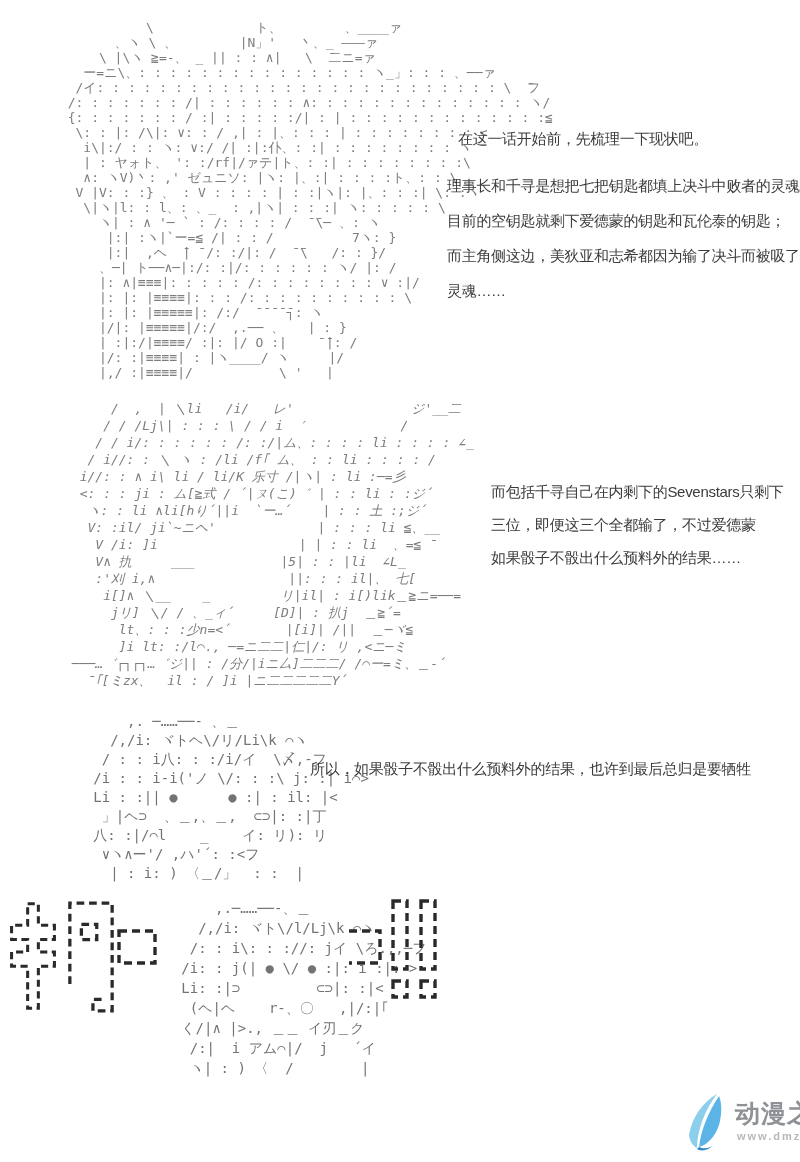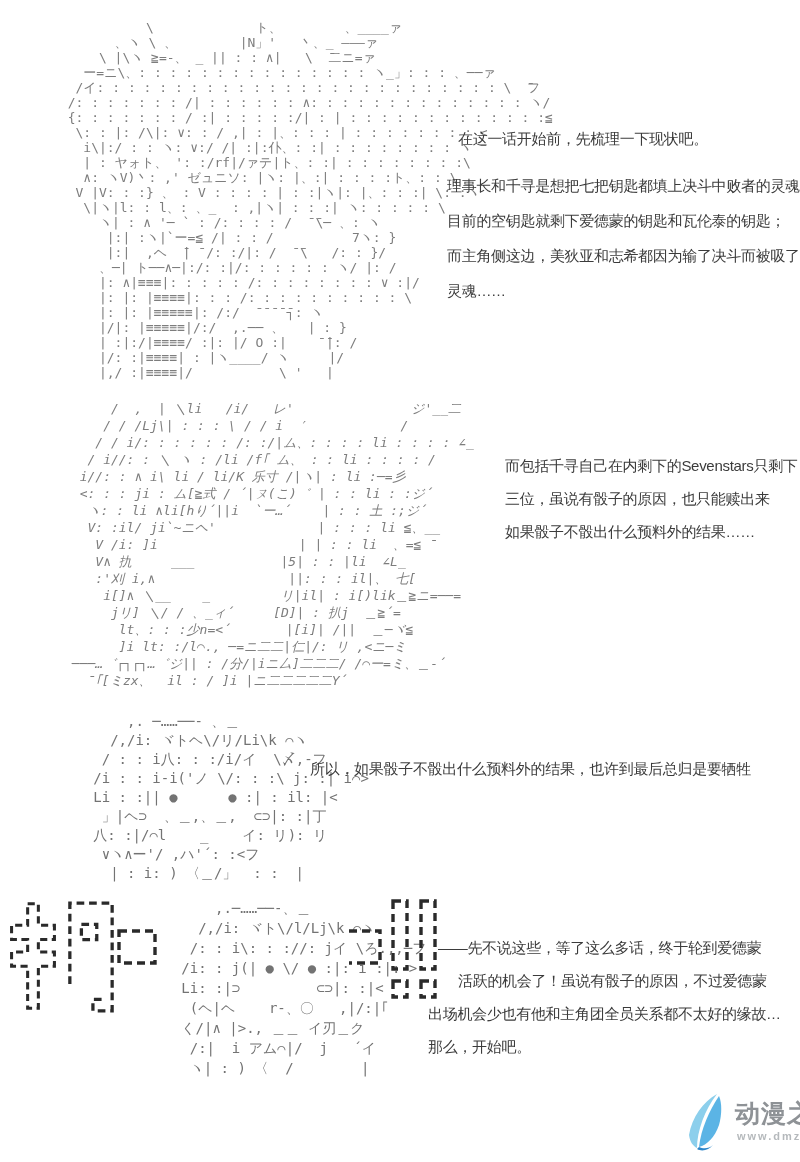--- a/index.html
+++ b/index.html
@@ -14,21 +14,21 @@
     white-space:pre;
   }
   #aa1{left:36px;top:4px;font-size:13px;line-height:15px;}
   #aa2{left:48px;top:384px;font-size:13px;line-height:17px;font-style:italic;}
   #aa3{left:52px;top:696px;font-size:14px;line-height:19px;color:#737373;}
   #aa4{left:140px;top:882px;font-size:14px;line-height:20px;color:#737373;}
   
   .para{position:absolute;color:#3b3b3b;font-size:15px;letter-spacing:-0.3px;}
   .para .ln{white-space:nowrap;}
   #p1{left:447px;top:130px;}  #p1 .ln{height:35px;}
-  #p2{left:491px;top:457px;margin-left:14px;}  #p2 .ln{height:33px;}
+  #p2{left:491px;top:483px;}  #p2 .ln{height:33px;}
   #p3{left:310px;top:760px;text-align:right;}  #p3 .ln{height:32px;}
   #p4{left:428px;top:939px;}  #p4 .ln{height:33px;}
   .ind11{padding-left:11px;}
   .ind10{padding-left:10px;}
   .ind30{padding-left:30px;}
   .gap12{margin-bottom:12px;}
   
   .shout-svg{position:absolute;}
   .dash{fill:none;stroke:#2a2a2a;stroke-width:3.4;stroke-dasharray:8 5;}
   
@@ -90,21 +90,21 @@
     :'刈 i,∧                 ||: : : il|、 七[
      i[]∧ ＼__    _         リ|il| : i[)lik＿≧ニ=──=
       jリ] ＼/ / 、_ィ´     [D]| : 扒j  ＿≧´=
        lt、: : :少n=&lt;´       |[i]| /||  ＿─ヾ≦
        ]i lt: :/l⌒., ─=ニ二二|仁|/: リ ,&lt;ニ─ミ
  ───…゛┌┐┌┐…゛ジ|| : /分/|iニ厶]二二二/ /⌒ー=ミ、＿‐´
    ̄｢[ミzх、  il : / ]i |ニ二二二二二Y´</pre>
 
   <div class="para" id="p2">
     <div class="ln">而包括千寻自己在内剩下的Sevenstars只剩下</div>
-    <div class="ln">三位，虽说有骰子的原因，也只能赎出来</div>
+    <div class="ln">三位，即便这三个全都输了，不过爱德蒙</div>
     <div class="ln">如果骰子不骰出什么预料外的结果……</div>
   </div>
 
   <pre class="aa" id="aa3">       ,. ─……──- 、＿
      /,/i: ヾトヘ\/リ/Li\k ⌒ヽ
     / : : i八: : :/i/イ  \〆,‐フ
    /i : : i-i('ノ \/: : :\ j: :| i⌒&gt;
    Li : :|| ●      ● :| : il: |&lt;
     」|ヘ⊃  、＿,、＿,  ⊂⊃|: :|丁
    八: :|/⌒l    _    イ: リ): リ
@@ -139,26 +139,20 @@
   <svg class="shout-svg" style="left:346px;top:928px;" width="40" height="38" viewBox="0 0 40 38">
     <path class="dash" d="M3,3 H34 V35 H3"></path>
   </svg>
   <svg class="shout-svg" style="left:391px;top:898px;" width="48" height="106" viewBox="0 0 48 104">
     <rect class="dash" x="2" y="2" width="14" height="68"></rect>
     <rect class="dash" x="30" y="2" width="14" height="68"></rect>
     <rect class="dash" x="2" y="82" width="14" height="16"></rect>
     <rect class="dash" x="30" y="82" width="14" height="16"></rect>
   </svg>
 
-  <div class="para" id="p4">
-    <div class="ln ind10">——先不说这些，等了这么多话，终于轮到爱德蒙</div>
-    <div class="ln ind30">活跃的机会了！虽说有骰子的原因，不过爱德蒙</div>
-    <div class="ln">出场机会少也有他和主角团全员关系都不太好的缘故…</div>
-    <div class="ln">那么，开始吧。</div>
-  </div>
 
   <div class="watermark">
     <svg class="wm-logo" width="44" height="58" viewBox="0 0 44 58">
       <path d="M30,1 C16,9 5,24 2,42 C3,49 6,53 10,55 C10,38 18,16 30,1 Z" fill="#8ccfec"></path>
       <path d="M32,3 C22,18 14,36 12,54 C20,52 28,44 32,32 C35,21 35,10 32,3 Z" fill="#5bb4e5"></path>
       <path d="M12,54 C16,56 22,56 26,52 C22,57 15,59 10,56 Z" fill="#2e86c9"></path>
     </svg>
     <div class="wm-name">动漫之家</div>
     <div class="wm-url">www.dmzj.com</div>
   </div>

